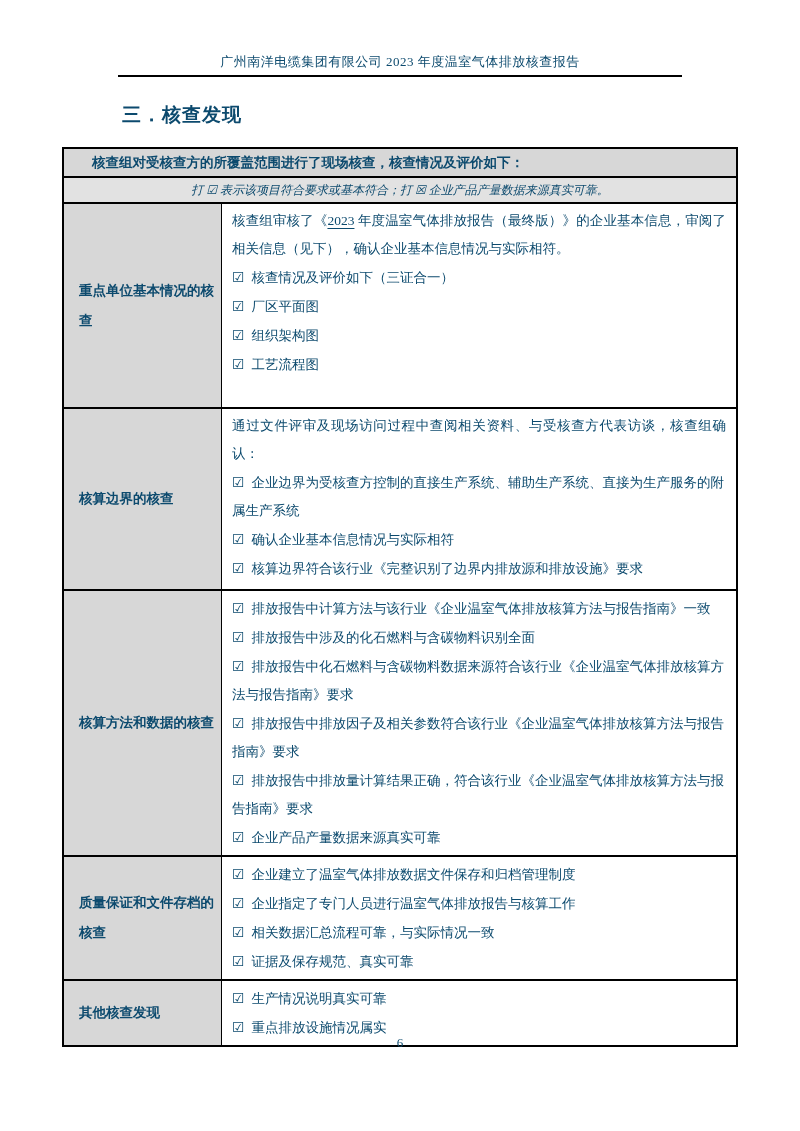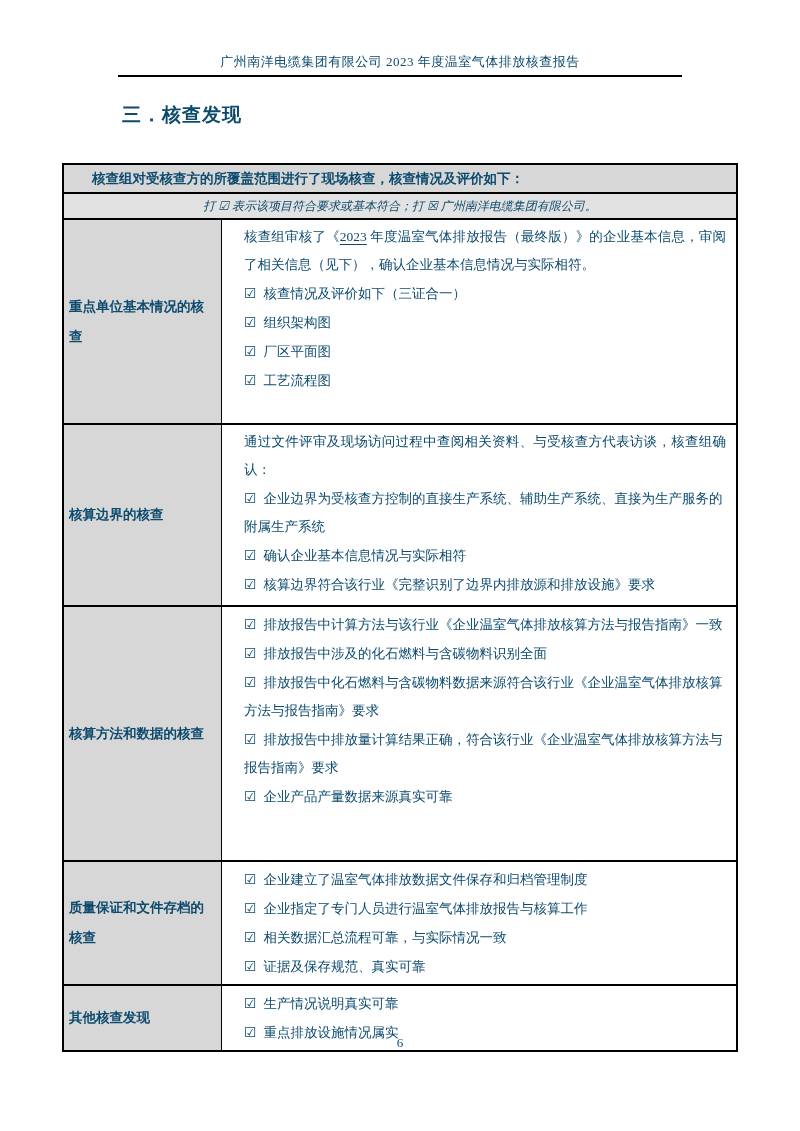--- a/index.html
+++ b/index.html
@@ -35,21 +35,21 @@
     left: 122px;
     margin: 0;
     font-size: 19px;
     font-weight: bold;
     font-family: "Liberation Sans", "DejaVu Sans", sans-serif;
     letter-spacing: 1px;
   }
   .vtable {
     position: absolute;
     left: 62px;
-    top: 163px;
+    top: 147px;
     width: 676px;
     border: 2px solid #000;
     box-sizing: border-box;
   }
   .intro-row {
     background: #d7d7d7;
     font-family: "Liberation Sans", "DejaVu Sans", sans-serif;
     font-weight: bold;
     font-size: 13.5px;
     line-height: 27px;
@@ -73,31 +73,31 @@
     align-items: stretch;
   }
   .cell-label {
     width: 158px;
     min-width: 158px;
     box-sizing: border-box;
     background: #d7d7d7;
     border-right: 1.5px solid #000;
     display: flex;
     align-items: center;
-    padding: 2px 6px 2px 5px;
+    padding: 2px 6px 2px 15px;
     font-family: "Liberation Sans", "DejaVu Sans", sans-serif;
     font-weight: bold;
     font-size: 13.5px;
     line-height: 30px;
   }
   .cell-content {
     flex: 1;
     background: #ffffff;
     box-sizing: border-box;
-    padding: 3px 10px 3px 22px;
+    padding: 3px 10px 3px 10px;
     font-size: 13.5px;
     line-height: 28px;
     border-radius: 20px;
   }
   .para { text-align: justify; }
   .check-item .checkbox {
     font-family: "DejaVu Sans", "Liberation Sans", sans-serif;
     font-size: 14px;
     margin-right: 7px;
   }
@@ -121,31 +121,31 @@
 
 <div class="page">
 
   <div class="doc-header-title">广州南洋电缆集团有限公司 2023 年度温室气体排放核查报告</div>
   <div class="doc-header-rule"></div>
 
   <h1 class="section-title">三．核查发现</h1>
 
   <div class="vtable">
     <div class="intro-row">核查组对受核查方的所覆盖范围进行了现场核查，核查情况及评价如下：</div>
-    <div class="legend-row">打 ☑ 表示该项目符合要求或基本符合；打 ☒ 广州南洋电缆集团有限公司。</div>
+    <div class="legend-row">打 ☑ 表示该项目符合要求或基本符合；打 ☒ 企业产品产量数据来源真实可靠。</div>
     <div>
         <div class="content-row r0">
           <div class="cell-label">
             <span>重点单位基本情况的核查</span>
           </div>
           <div class="cell-content">
             <div class="para"><span>核查组审核了《</span><span class="u">2023</span><span> 年度温室气体排放报告（最终版）》的企业基本信息，审阅了相关信息（见下），确认企业基本信息情况与实际相符。</span></div>
             <div class="check-item"><span class="checkbox">☑</span><span>核查情况及评价如下（三证合一）</span></div>
+            <div class="check-item"><span class="checkbox">☑</span><span>厂区平面图</span></div>
             <div class="check-item"><span class="checkbox">☑</span><span>组织架构图</span></div>
-            <div class="check-item"><span class="checkbox">☑</span><span>厂区平面图</span></div>
             <div class="check-item"><span class="checkbox">☑</span><span>工艺流程图</span></div>
           </div>
         </div>
         <div class="content-row r1">
           <div class="cell-label">
             <span>核算边界的核查</span>
           </div>
           <div class="cell-content">
             <div class="para"><span>通过文件评审及现场访问过程中查阅相关资料、与受核查方代表访谈，核查组确认：</span></div>
             <div class="check-item"><span class="checkbox">☑</span><span>企业边界为受核查方控制的直接生产系统、辅助生产系统、直接为生产服务的附属生产系统</span></div>
@@ -154,20 +154,21 @@
           </div>
         </div>
         <div class="content-row r2">
           <div class="cell-label">
             <span>核算方法和数据的核查</span>
           </div>
           <div class="cell-content">
             <div class="check-item"><span class="checkbox">☑</span><span>排放报告中计算方法与该行业《企业温室气体排放核算方法与报告指南》一致</span></div>
             <div class="check-item"><span class="checkbox">☑</span><span>排放报告中涉及的化石燃料与含碳物料识别全面</span></div>
             <div class="check-item"><span class="checkbox">☑</span><span>排放报告中化石燃料与含碳物料数据来源符合该行业《企业温室气体排放核算方法与报告指南》要求</span></div>
+            <div class="check-item"><span class="checkbox">☑</span><span>排放报告中排放因子及相关参数符合该行业《企业温室气体排放核算方法与报告指南》要求</span></div>
             <div class="check-item"><span class="checkbox">☑</span><span>排放报告中排放量计算结果正确，符合该行业《企业温室气体排放核算方法与报告指南》要求</span></div>
             <div class="check-item"><span class="checkbox">☑</span><span>企业产品产量数据来源真实可靠</span></div>
           </div>
         </div>
         <div class="content-row r3">
           <div class="cell-label">
             <span>质量保证和文件存档的核查</span>
           </div>
           <div class="cell-content">
             <div class="check-item"><span class="checkbox">☑</span><span>企业建立了温室气体排放数据文件保存和归档管理制度</span></div>

